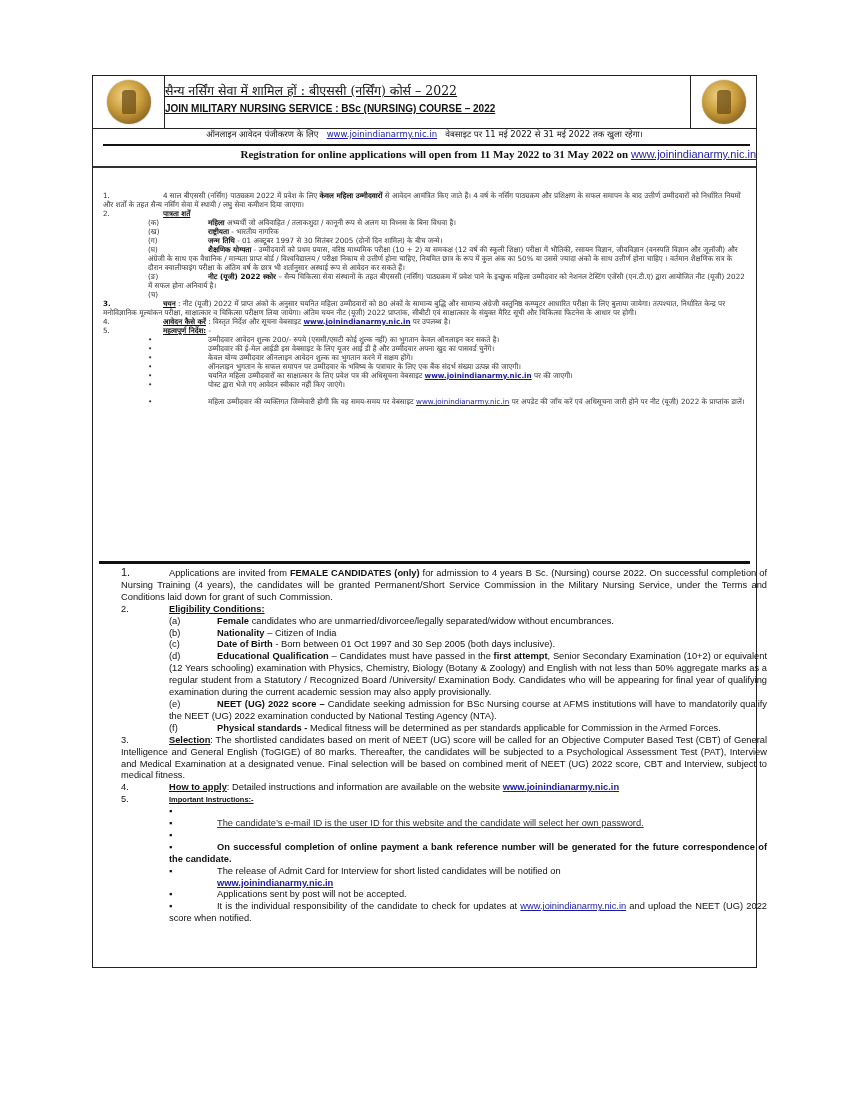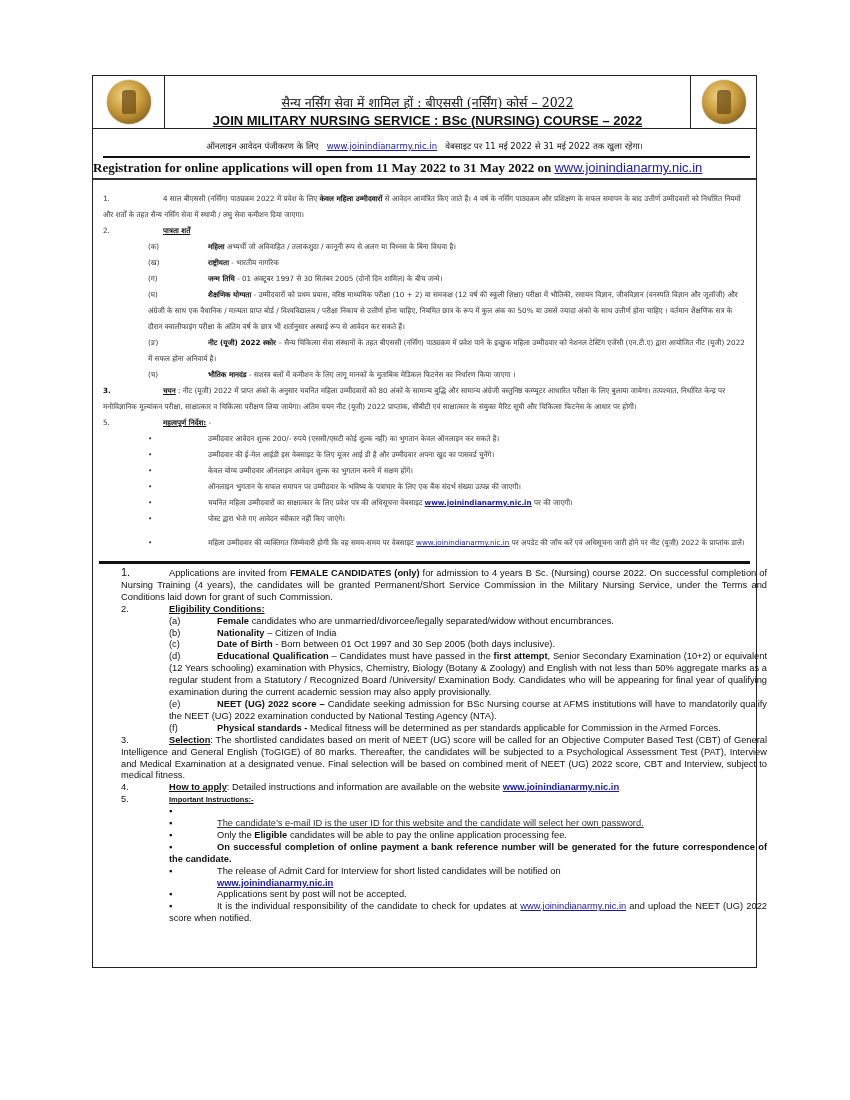--- a/index.html
+++ b/index.html
@@ -2,33 +2,33 @@
 <html><head>
 <meta charset="utf-8">
 <style>
   html, body { margin: 0; padding: 0; background: #ffffff; }
   body { width: 850px; height: 1100px; position: relative; font-family: "Liberation Sans", "DejaVu Sans", sans-serif; color: #111; }
   .page-box { position: absolute; left: 92px; top: 75px; width: 665px; height: 893px; border: 1px solid #222; box-sizing: border-box; }
   .header-row { position: absolute; left: 0; top: 0; width: 663px; height: 52px; border-bottom: 1px solid #222; display: flex; }
   .emblem-cell { width: 72px; height: 52px; display: flex; align-items: center; justify-content: center; box-sizing: border-box; }
   .emblem-cell.left { border-right: 1px solid #222; }
   .emblem-cell.right { border-left: 1px solid #222; width: 66px; }
-  .title-cell { flex: 1; text-align: center; padding-top: 6px; margin-top: 12px; }
+  .title-cell { flex: 1; text-align: left; padding-top: 6px; }
   .title-hi { font-family: "DejaVu Serif", serif; font-size: 12.5px; text-decoration: underline; line-height: 18px; }
-  .title-en { font-family: "Liberation Sans", sans-serif; font-weight: bold; font-size: 13px; text-decoration: underline; line-height: 18px; }
+  .title-en { font-family: "Liberation Sans", sans-serif; font-weight: bold; font-size: 10px; text-decoration: underline; line-height: 18px; }
   .emblem { width: 44px; height: 44px; border-radius: 50%; background: radial-gradient(circle at 40% 35%, #f1d487 0%, #c79a3a 45%, #8a6420 80%, #5a3e10 100%); position: relative; box-shadow: 0 0 1px #5a3e10; }
   .emblem::after { content: ""; position: absolute; left: 15px; top: 10px; width: 14px; height: 24px; background: #6d4d15; border-radius: 4px 4px 2px 2px; opacity: .75; }
-  .reg-box { position: absolute; left: 0; top: 56px; width: 663px; height: 46px; border-bottom: 2px solid #333; }
+  .reg-box { position: absolute; left: 0; top: 44px; width: 663px; height: 46px; border-bottom: 2px solid #333; }
   .reg-hi { text-align: center; font-family: "DejaVu Sans", sans-serif; font-size: 8.5px; margin-top: 8px; }
   .reg-rule { position: absolute; left: 10px; right: 6px; top: 24px; height: 2px; background: #111; }
-  .reg-en { position: absolute; top: 28px; left: 0; right: 0; text-align: left; font-family: "Liberation Serif", serif; font-weight: bold; font-size: 13px; }
+  .reg-en { position: absolute; top: 28px; left: 0; right: 0; text-align: right; font-family: "Liberation Serif", serif; font-weight: bold; font-size: 11px; }
   a.link, .link { color: #1a1aa6; text-decoration: underline; }
   .link.bold { font-weight: bold; }
   .reg-en .link { font-family: "Liberation Sans", sans-serif; font-weight: normal; }
-  .hi-section { position: absolute; left: 10px; top: 115px; width: 644px; font-family: "DejaVu Sans", sans-serif; font-size: 7.2px; line-height: 16px; color: #333; }
+  .hi-section { position: absolute; left: 10px; top: 115px; width: 644px; font-family: "DejaVu Sans", sans-serif; font-size: 7.2px; line-height: 9px; color: #333; }
   .row { display: flex; }
   .num { width: 60px; flex: none; }
   .sub { padding-left: 45px; display: flex; }
   .sub .lbl { width: 60px; flex: none; }
   .b { font-weight: bold; color: #111; }
   .u { text-decoration: underline; text-align: right; }
   .bullet-row { display: flex; padding-left: 45px; }
   .bullet-row .dot { width: 60px; flex: none; }
   .divider { position: absolute; left: 6px; right: 6px; top: 485px; height: 3px; background: #111; }
   .en-section { position: absolute; left: 28px; top: 491px; width: 646px; font-family: "Liberation Sans", sans-serif; font-size: 9.3px; line-height: 11.9px; color: #111; text-align: justify; }
@@ -88,24 +88,26 @@
         <span><span class="b">राष्ट्रीयता</span> <span>- भारतीय नागरिक</span></span>
       </div>
     <div class="sub">
         <span class="lbl">(ग)</span>
         <span><span class="b">जन्म तिथि</span> <span>- 01 अक्टूबर 1997 से 30 सितंबर 2005 (दोनों दिन शामिल) के बीच जन्मे।</span></span>
       </div>
     <div style="padding-left:45px;"><span class="lbl" style="display:inline-block;width:60px;">(घ)</span><span class="b">शैक्षणिक योग्यता</span> <span>- उम्मीदवारों को प्रथम प्रयास, वरिष्ठ माध्यमिक परीक्षा (10 + 2) या समकक्ष (12 वर्ष की स्कूली शिक्षा) परीक्षा में भौतिकी, रसायन विज्ञान, जीवविज्ञान (वनस्पति विज्ञान और जूलॉजी) और अंग्रेजी के साथ एक वैधानिक / मान्यता प्राप्त बोर्ड / विश्वविद्यालय / परीक्षा निकाय से उत्तीर्ण होना चाहिए, नियमित छात्र के रूप में कुल अंक का 50% या उससे ज्यादा अंको के साथ उत्तीर्ण होना चाहिए । वर्तमान शैक्षणिक सत्र के दौरान क्वालीफाइंग परीक्षा के अंतिम वर्ष के छात्र भी शर्तानुसार अस्थाई रूप से आवेदन कर सकते हैं।</span></div>
     <div style="padding-left:45px;"><span class="lbl" style="display:inline-block;width:60px;">(ङ)</span><span class="b">नीट (यूजी) 2022 स्कोर</span> <span>– सैन्य चिकित्सा सेवा संस्थानों के तहत बीएससी (नर्सिंग) पाठ्यक्रम में प्रवेश पाने के इच्छुक महिला उम्मीदवार को नेशनल टेस्टिंग एजेंसी (एन.टी.ए) द्वारा आयोजित नीट (यूजी) 2022 में सफल होना अनिवार्य है।</span></div>
     <div class="sub">
         <span class="lbl">(च)</span>
-        <span><span class="b">भौतिक मानदंड</span> <span>- सशस्त्र बलों में कमीशन के लिए लागू मानकों के मुताबिक मेडिकल फिटनेस का निर्धारण किया जाएगा ।</span></span>
       </div>
     <div>
       <span class="num b" style="display:inline-block;">3.</span><span class="b u">चयन</span> <span>: नीट (यूजी) 2022 में प्राप्त अंको के अनुसार चयनित महिला उम्मीदवारों को 80 अंकों के सामान्य बुद्धि और सामान्य अंग्रेजी वस्तुनिष्ठ कम्प्यूटर आधारित परीक्षा के लिए बुलाया जायेगा। तत्पश्चात, निर्धारित केन्द्र पर मनोविज्ञानिक मूल्यांकन परीक्षा, साक्षात्कार व चिकित्सा परीक्षण लिया जायेगा। अंतिम चयन नीट (यूजी) 2022 प्राप्तांक, सीबीटी एवं साक्षात्कार के संयुक्त मैरिट सूची और चिकित्सा फिटनेस के आधार पर होगी।</span>
+    </div>
+    <div>
+      <span class="num" style="display:inline-block;">4.</span><span class="b u">आवेदन कैसे करें</span> <span>: विस्तृत निर्देश और सूचना वेबसाइट</span> <a class="link bold" href="#">www.joinindianarmy.nic.in</a> <span>पर उपलब्ध है।</span>
     </div>
     <div class="row">
       <span class="num">5.</span>
       <span><span class="b u">महत्वपूर्ण निर्देश:</span> <span>-</span></span>
     </div>
     <div class="bullet-row">
         <span class="dot">•</span>
         <span>उम्मीदवार आवेदन शुल्क 200/- रुपये (एससी/एसटी कोई शुल्क नहीं) का भुगतान केवल ऑनलाइन कर सकते है।</span>
       </div>
     <div class="bullet-row">
@@ -171,21 +173,20 @@
     </div>
     <div class="bullet-row">
         <span class="dot">▪</span>
       </div>
     <div class="bullet-row">
         <span class="dot">▪</span>
         <span class="gray">The candidate’s e-mail ID is the user ID for this website and the candidate will select her own password.</span>
       </div>
     <div class="bullet-row">
         <span class="dot">▪</span>
-        <span><span>Only the</span> <span class="b">Eligible</span> <span>candidates will be able to pay the online application processing fee.</span></span>
       </div>
     <div style="padding-left:48px;"><span class="dot" style="display:inline-block;width:48px;">▪</span><span class="b">On successful completion of online payment a bank reference number will be generated for the future correspondence of the candidate.</span></div>
     <div class="bullet-row">
         <span class="dot">▪</span>
         <span><span>The release of Admit Card for Interview for short listed candidates will be notified on</span><br><a class="link bold" href="#">www.joinindianarmy.nic.in</a></span>
       </div>
     <div class="bullet-row">
         <span class="dot">▪</span>
         <span>Applications sent by post will not be accepted.</span>
       </div>

